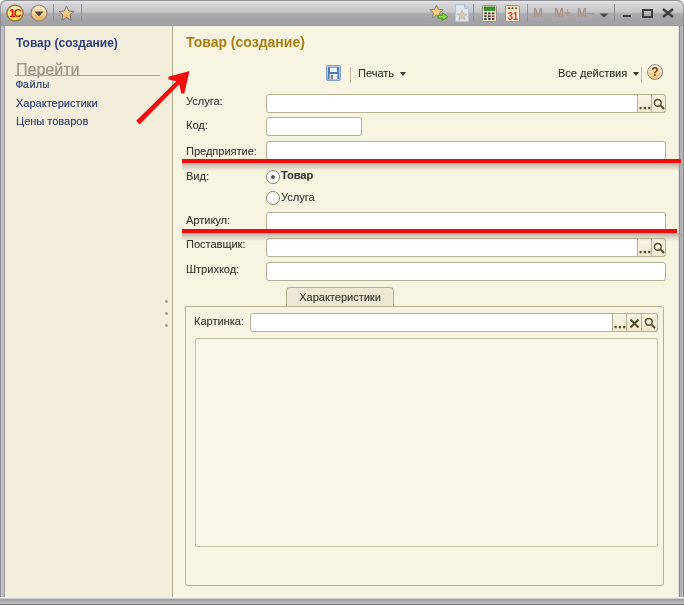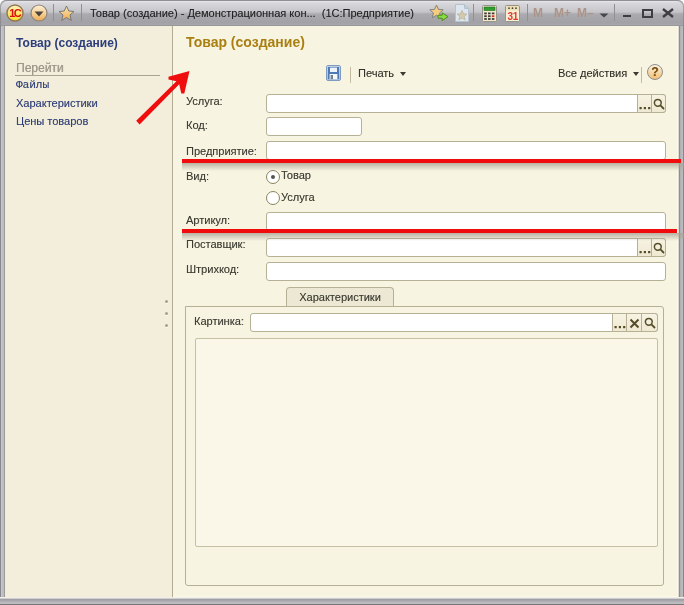--- a/index.html
+++ b/index.html
@@ -20,21 +20,21 @@
 #bottomframe { position:absolute; left:0; top:597px; width:684px; height:8px;
   background:linear-gradient(#f2f0e4 0%, #f2f0e4 12%, #cfcfd3 12%, #cfcfd3 25%, #9e9ea2 25%, #a4a4a8 42%, #b2b2b6 55%, #bebec2 80%, #c0c0c2 87%, #727278 87%, #76767a 100%); }
 #rightframe { position:absolute; left:678px; top:26px; width:6px; height:571px;
   background:linear-gradient(90deg,#dddbd1 0%, #dddbd1 16%, #8e8e92 16%, #8e8e92 33%, #aeaeb2 33%, #b8b8bc 60%, #bcbcc0 83%, #84848a 83%, #88888c 100%); }
 #leftframe { position:absolute; left:0; top:26px; width:5px; height:571px;
   background:linear-gradient(90deg,#88888c 0%, #88888c 20%, #c6c6ca 20%, #c6c6ca 40%, #bebec2 40%, #bebec2 80%, #9a9a9e 80%, #9a9a9e 100%); }
 #client { position:absolute; left:5px; top:26px; width:673px; height:571px; background:#f8f4e2; box-shadow:inset -1px -1px 0 #fbf8ea; }
 #sidebar { position:absolute; left:5px; top:26px; width:168px; height:571px; background:#f2eedb; border-right:1px solid #b2ac92; }
 
 #sb-title { position:absolute; left:16px; top:36px; font-size:12px; font-weight:bold; color:#2c3d7d; }
-#sb-go { position:absolute; left:16px; top:61px; font-size:12px; color:#9b988a; }
+#sb-go { position:absolute; left:16px; top:61px; font-size:16px; color:#9b988a; }
 #sb-line { position:absolute; left:15px; top:75px; width:145px; height:1px; background:#a9a394; }
 .sb-link { position:absolute; left:16px; font-size:11px; color:#2c3d7d; }
 
 #main { position:absolute; left:176px; top:27px; width:502px; height:565px; }
 #m-title { position:absolute; left:10px; top:7px; font-size:14px; font-weight:bold; color:#a97f10; }
 #btn-save {
   position:absolute; left:9px; top:36px; width:134px; height:22px;
   background:linear-gradient(#fbf4da 0%, #f6ecc8 35%, #f0dfa8 65%, #eed898 100%);
   border:1px solid #bb953f; border-radius:4px;
   font-size:12px; font-weight:bold; color:#26220f; text-align:center; line-height:20px;
@@ -72,21 +72,20 @@
 .redshadow { position:absolute; height:8px; background:linear-gradient(#a9a294 0%, rgba(170,163,148,0) 100%); z-index:49; opacity:.8; }
 #arrow { position:absolute; left:0; top:0; z-index:51; }
 
 .ticon { position:absolute; }
 </style>
 </head>
 <body>
 <div id="win">
 
   <div id="titlebar">
-    <div id="ttext">Товар (создание) - Демонстрационная кон...  (1С:Предприятие)</div>
     <div class="tsep" style="left:53px;"></div>
     <div class="tsep" style="left:81px;"></div>
     <div class="tsep" style="left:473px;"></div>
     <div class="tsep" style="left:527px;"></div>
     <div class="tsep" style="left:614px;"></div>
 
     <svg class="ticon" style="left:6px; top:4px;" width="18" height="18" viewBox="0 0 18 18">
       <defs>
           <linearGradient id="g1c" x1="0" y1="0" x2="0" y2="1">
         <stop offset="0" stop-color="#fdf5c8"></stop>
@@ -226,21 +225,21 @@
     <div class="lbl" style="top:92px;">Код:</div>
     <div class="fld" style="left:90px; top:90px; width:96px; height:19px;"></div>
 
     <div class="lbl" style="top:118px;">Предприятие:</div>
     <div class="fld" style="left:90px; top:114px; width:400px; height:19px;"></div>
 
     <div class="lbl" style="top:143px;">Вид:</div>
     <div class="radio" style="left:90px; top:143px;">
         <div class="dot"></div>
       </div>
-    <div class="rlbl" style="left:105px; top:142px;">Товар</div>
+    <div class="rlbl" style="left:105px; top:142px;font-weight:bold;">Товар</div>
     <div class="radio" style="left:90px; top:164px;"></div>
     <div class="rlbl" style="left:105px; top:164px;">Услуга</div>
 
     <div class="lbl" style="top:187px;">Артикул:</div>
     <div class="fld" style="left:90px; top:185px; width:400px; height:19px;"></div>
 
     <div class="lbl" style="top:211px;">Поставщик:</div>
     <div class="fld" style="left:90px; top:211px; width:400px; height:19px;"></div>
     <div class="fbtn" style="left:461px; top:211px; width:15px; height:19px; border-radius:0;">
         <svg width="14" height="18" viewBox="0 0 14 18" style="display:block; margin:0 auto;">

